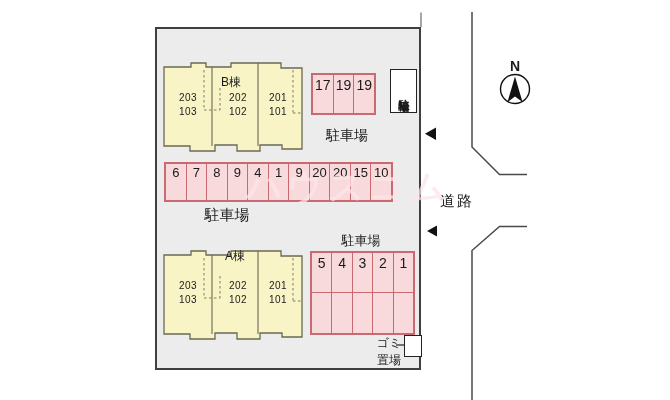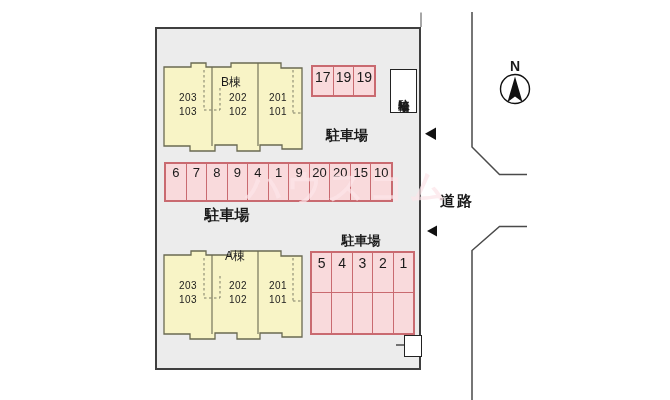--- a/index.html
+++ b/index.html
@@ -16,28 +16,28 @@
   
   .park{
     box-sizing:border-box;background:#f9dadc;border:2px solid #c96a70;
     display:flex;
   }
   .park .pcell{
     flex:1;border-right:1px solid #c96a70;text-align:center;
     font-size:13px;padding-top:1px;box-sizing:border-box;
   }
   .park .pcell:last-child{border-right:none;}
-  #park-top{left:311px;top:65px;width:65px;height:32px;}
+  #park-top{left:311px;top:73px;width:65px;height:42px;}
   #park-top .pcell{font-size:14px;padding-top:2px;}
   #park-mid{left:164px;top:162px;width:229px;height:40px;}
   #park-bottom{left:310px;top:251px;width:105px;height:84px;flex-direction:column;display:flex;}
   #park-bottom .prow{display:flex;flex:1;}
   #park-bottom .prow.toprow .pcell{border-bottom:1px solid #c96a70;font-size:14px;padding-top:2px;}
   
-  .jp-label{font-weight:700;white-space:nowrap;}
+  .jp-label{font-weight:400;white-space:nowrap;}
   #parking-label-top{left:320px;top:127px;width:54px;font-size:14px;text-align:center;}
   #parking-label-mid{left:199px;top:206px;width:56px;font-size:15px;text-align:center;}
   #parking-label-bottom{left:339px;top:232px;width:44px;font-size:13px;text-align:center;}
   #bicycle-box{
     left:390px;top:69px;width:27px;height:44px;background:#ffffff;
     border:1px solid #222;box-sizing:border-box;
     display:flex;align-items:center;justify-content:center;
   }
   #bicycle-box span{
     writing-mode:vertical-rl;text-orientation:upright;
@@ -165,20 +165,24 @@
   </div>
 
   <div class="abs jp-label" id="parking-label-top">駐車場</div>
   <div class="abs jp-label" id="parking-label-mid">駐車場</div>
   <div class="abs jp-label" id="parking-label-bottom">駐車場</div>
 
   <div class="abs" id="bicycle-box">
     <span>駐輪場</span>
   </div>
 
+  <div class="abs jp-label" id="garbage-label">
+    <span>ゴミ</span><br>
+    <span>置場</span>
+  </div>
   <div class="abs" id="garbage-box"></div>
 
   <div class="abs jp-label" id="road-label">道路</div>
   <div class="abs" id="compass-n">N</div>
 
   <div class="abs" id="watermark">ハウスコム</div>
 
 </div>
 
 </body></html>

